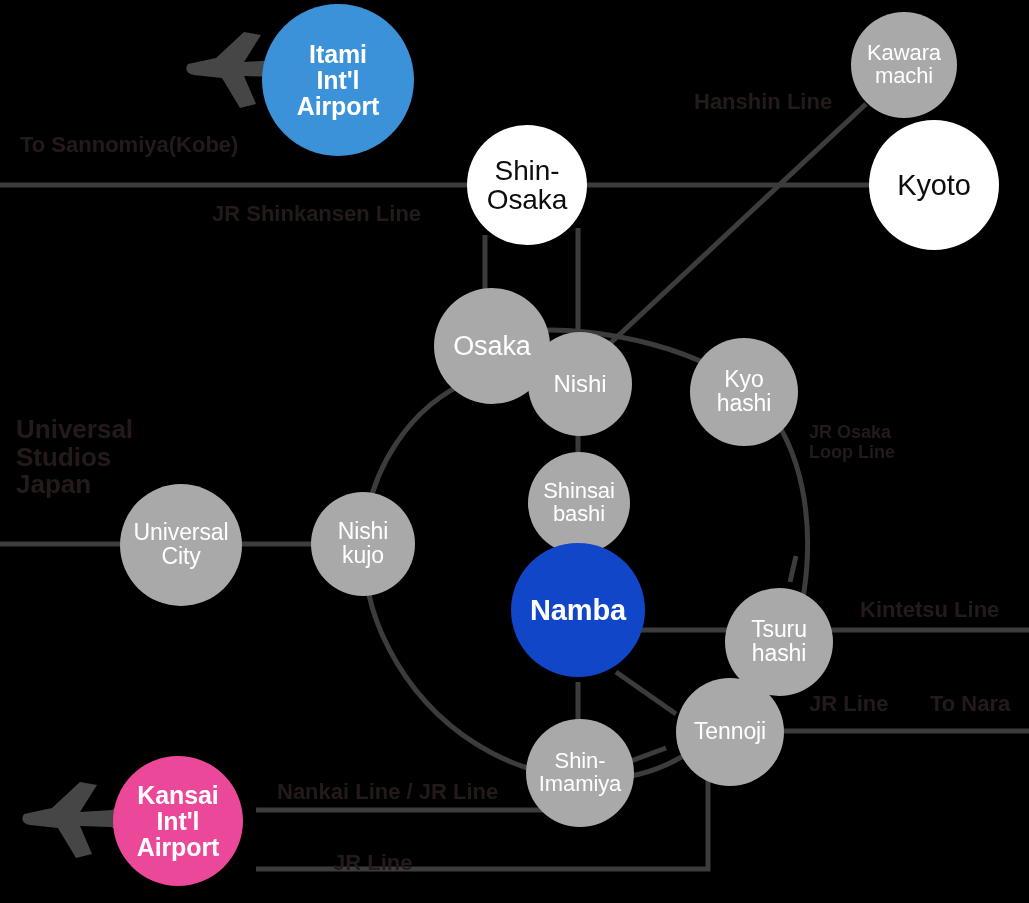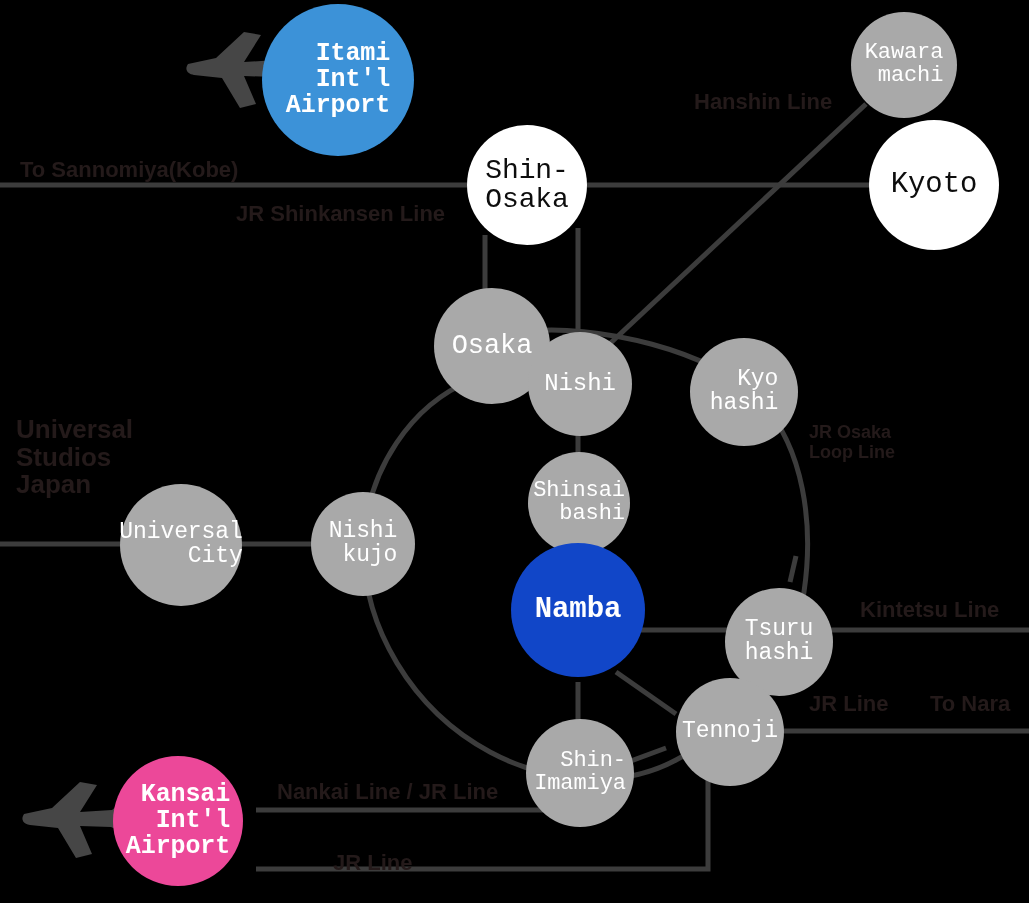--- a/index.html
+++ b/index.html
@@ -22,26 +22,25 @@
     left: 0;
     width: 1029px;
     height: 903px;
   }
   .station {
     position: absolute;
     border-radius: 50%;
     display: flex;
     align-items: center;
     justify-content: center;
-    text-align: right;
+    text-align: center;
     box-sizing: border-box;
     line-height: 1.04;
     letter-spacing: -0.1px;
     white-space: pre-line;
-    font-family: Liberation Mono, monospace;
   }
   .station-grey {
     background: #a9a9a9;
     color: #ffffff;
     font-weight: 400;
   }
   .station-white {
     background: #ffffff;
     color: #0d0d0d;
     font-weight: 400;
@@ -186,23 +185,23 @@
 
   <div class="station station-grey" style="left:676px; top:678px; width:108px; height:108px; font-size:23px;">Tennoji</div>
 
   <div class="station station-grey" style="left:526px; top:719px; width:108px; height:108px; font-size:22px;">Shin-
 Imamiya</div>
 
   <div class="station station-airport-kansai" style="left:113px; top:756px; width:130px; height:130px; font-size:25px;">Kansai
 Int'l
 Airport</div>
 
-  <div class="line-label" style="left:20px; top:158px; font-size:22px;text-align:right;">To Sannomiya(Kobe)</div>
-
-  <div class="line-label" style="left:236px; top:202px; font-size:22px;">JR Shinkansen Line</div>
+  <div class="line-label" style="left:20px; top:133px; font-size:22px;text-align:right;">To Sannomiya(Kobe)</div>
+
+  <div class="line-label" style="left:212px; top:202px; font-size:22px;">JR Shinkansen Line</div>
 
   <div class="line-label" style="left:694px; top:90px; font-size:22px;">Hanshin Line</div>
 
   <div class="line-label" style="left:809px; top:423px; font-size:18px;">JR Osaka
 Loop Line</div>
 
   <div class="line-label" style="left:860px; top:598px; font-size:22px;">Kintetsu Line</div>
 
   <div class="line-label" style="left:809px; top:692px; font-size:22px;">JR Line</div>
 

